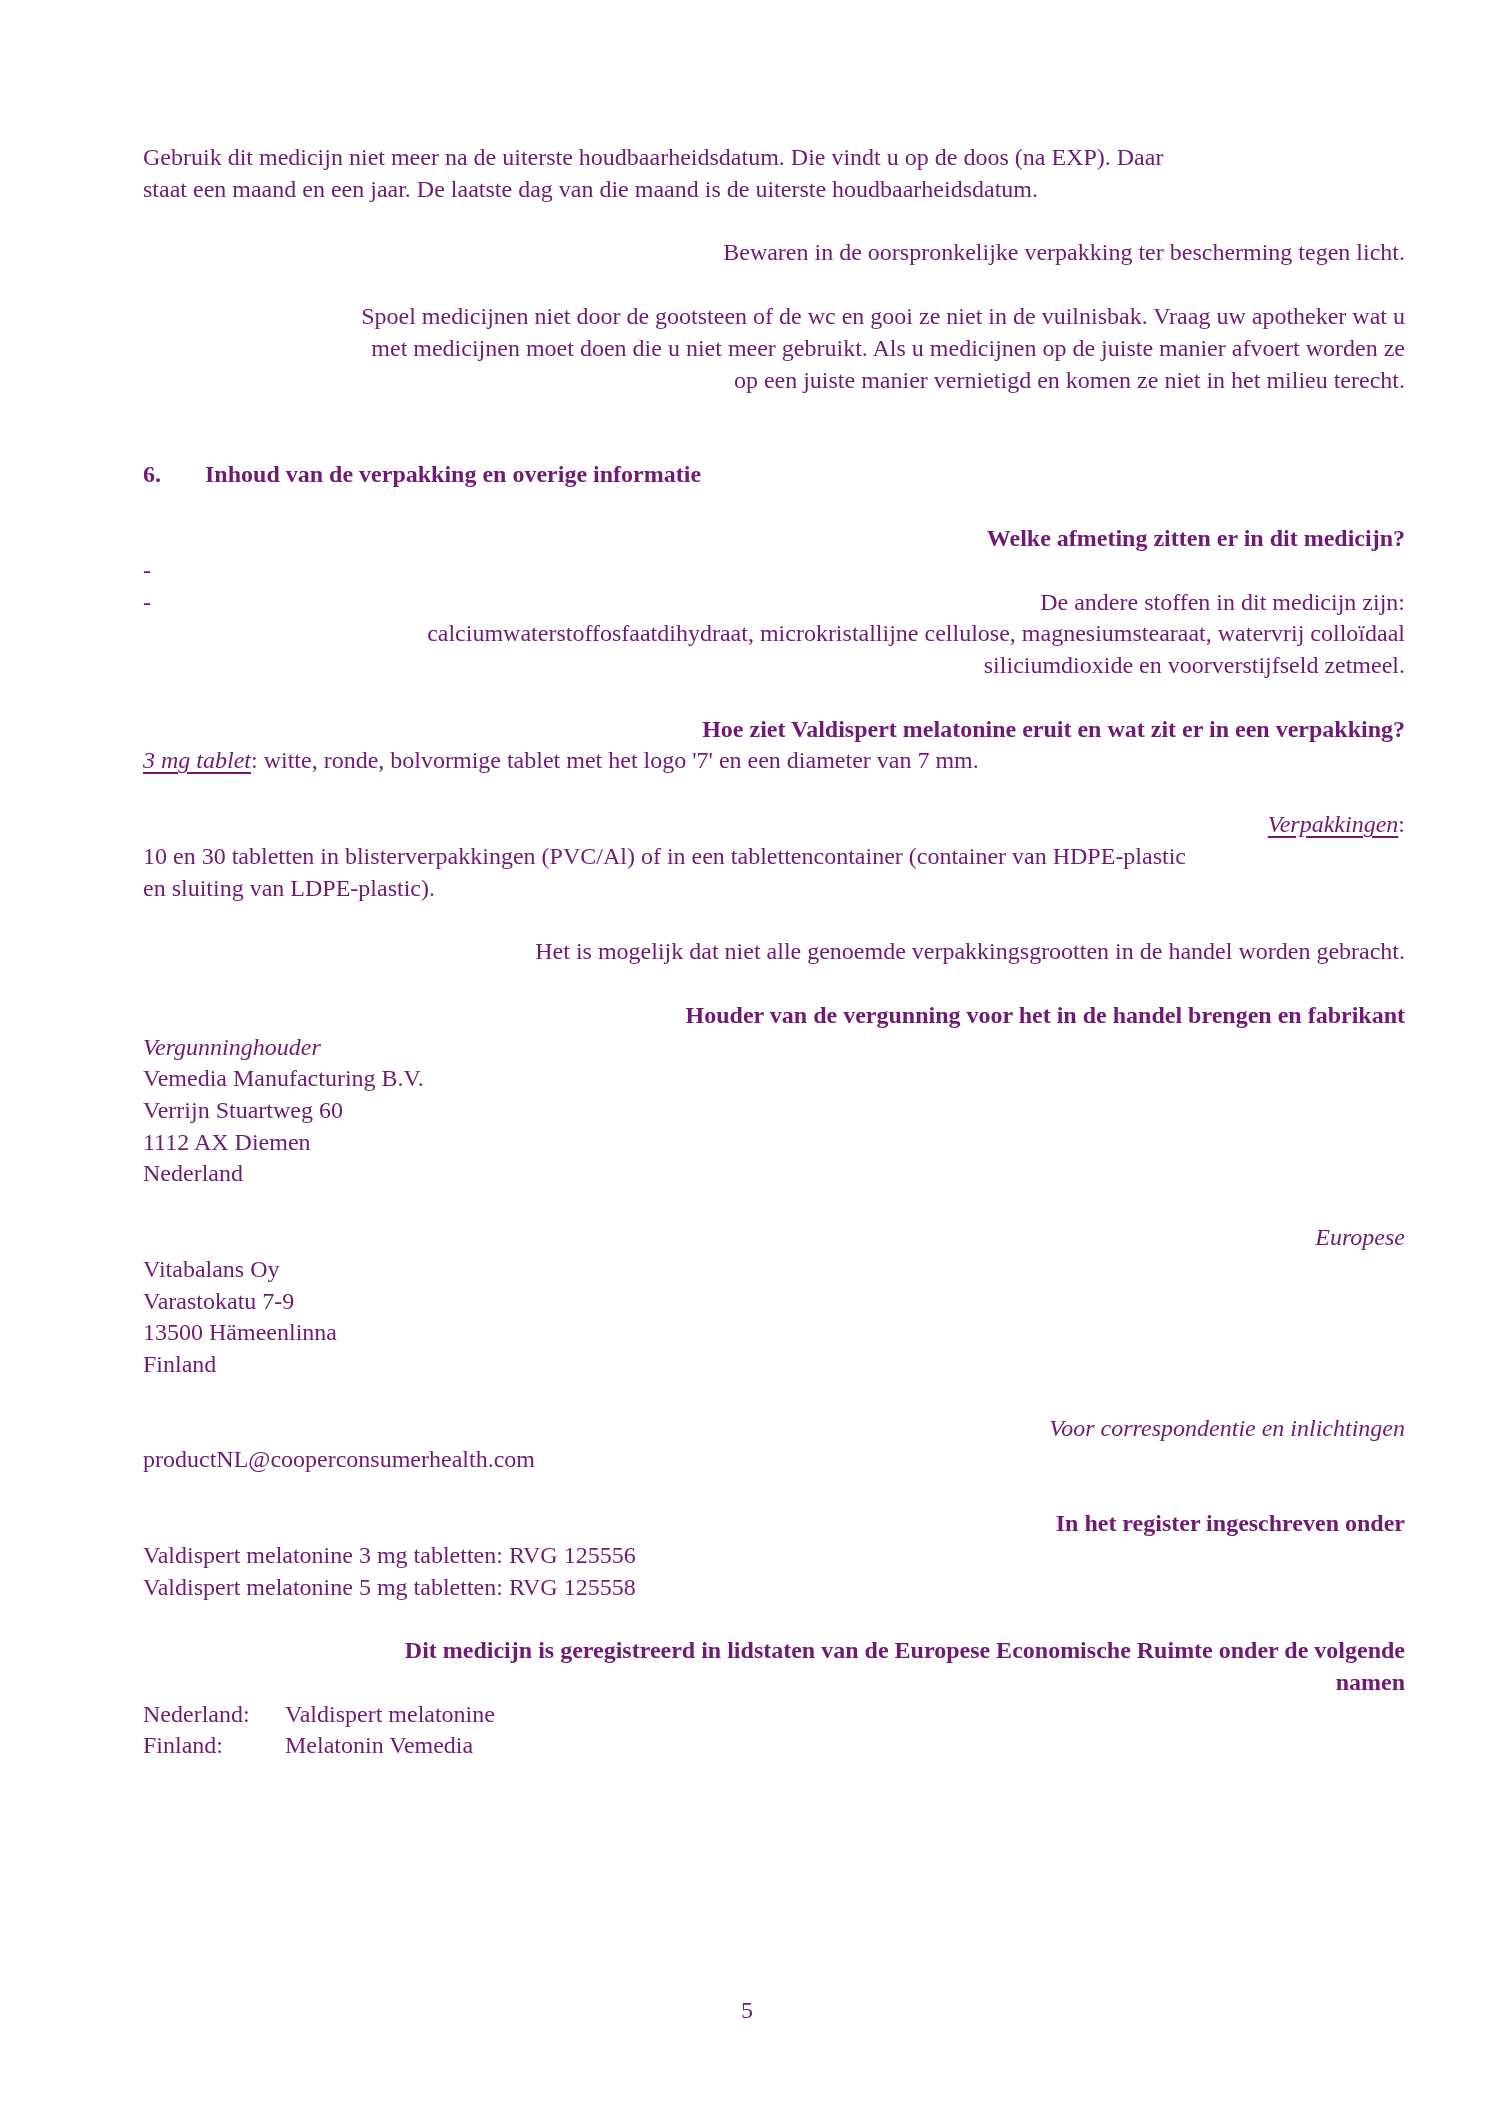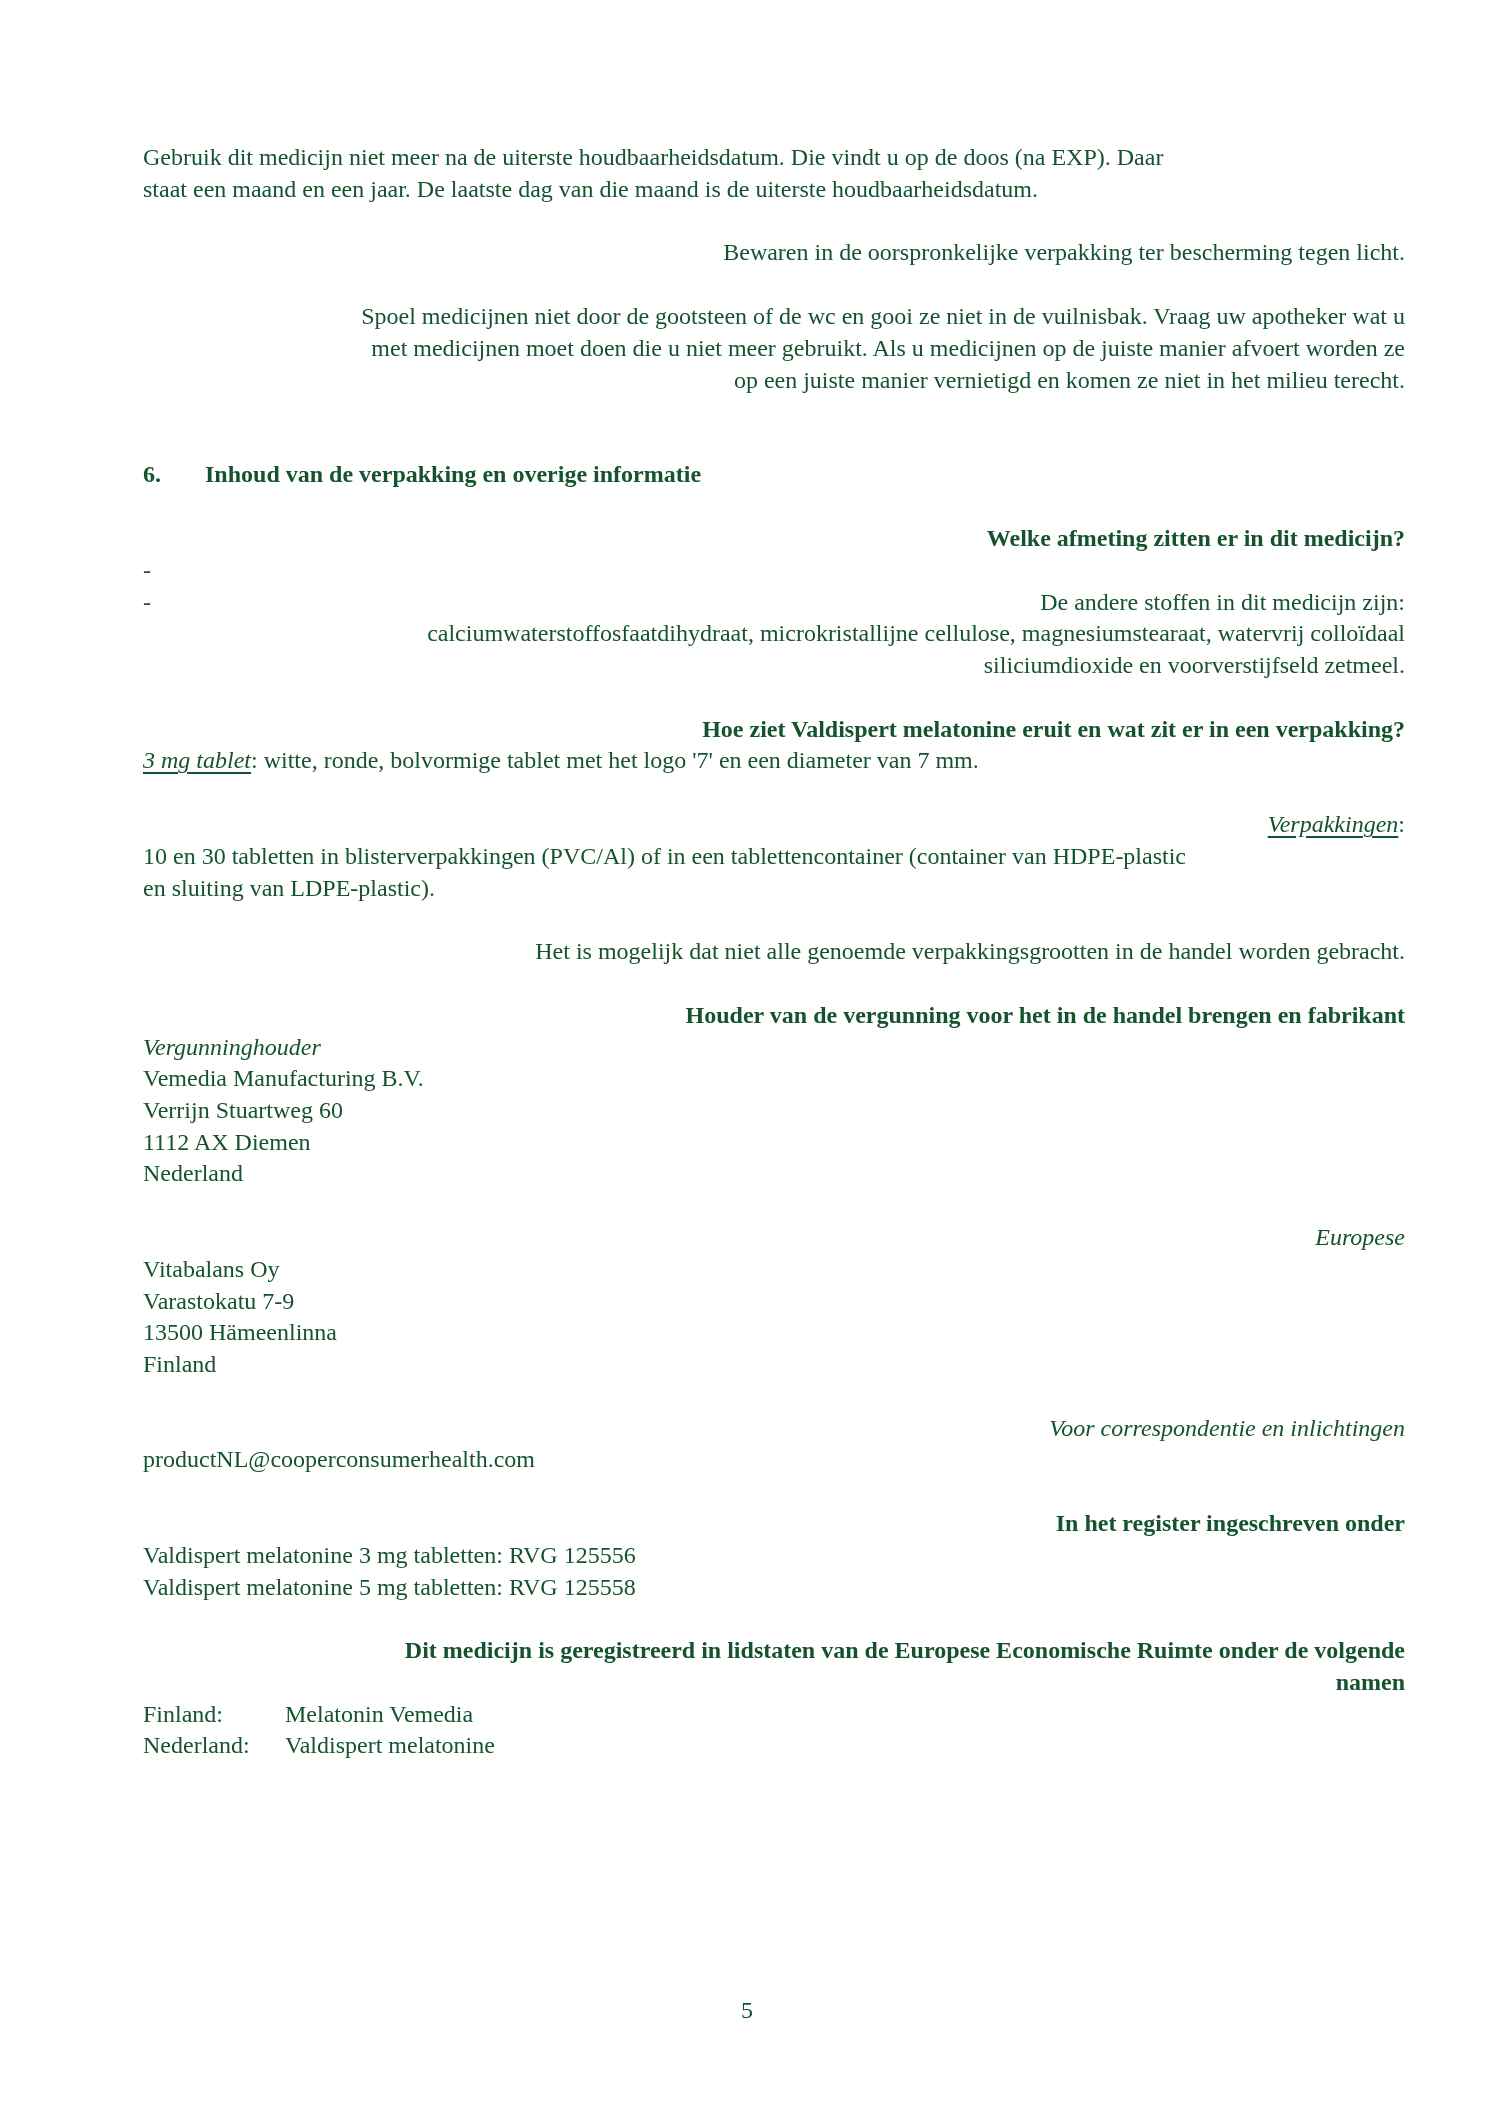--- a/index.html
+++ b/index.html
@@ -5,21 +5,21 @@
   html, body { margin: 0; padding: 0; background: #ffffff; }
   .page {
     position: relative;
     width: 1494px;
     height: 2112px;
     background: #ffffff;
     overflow: hidden;
     font-family: "Liberation Serif", "DejaVu Serif", serif;
     font-size: 24px;
     line-height: 31.7px;
-    color: #14532d;
+    color: #701a75;
   }
   .content {
     position: absolute;
     left: 143px;
     top: 142px;
     width: 1262px;
   }
   .block { white-space: pre-line; }
   .g1 { margin-top: 32px; text-align: right; }   
   .g2 { margin-top: 63px; }   
@@ -95,24 +95,24 @@
     <div class="block">productNL@cooperconsumerhealth.com</div>
 
     <div class="bold g1">In het register ingeschreven onder</div>
     <div class="block">Valdispert melatonine 3 mg tabletten: RVG 125556
 Valdispert melatonine 5 mg tabletten: RVG 125558</div>
 
     <div class="bold block g1">Dit medicijn is geregistreerd in lidstaten van de Europese Economische Ruimte onder de volgende
 namen</div>
 
     <div class="name-row">
+      <span class="country">Nederland:</span>
+        <span>Valdispert melatonine</span>
+    </div>
+    <div class="name-row">
       <span class="country">Finland:</span>
         <span>Melatonin Vemedia</span>
-    </div>
-    <div class="name-row">
-      <span class="country">Nederland:</span>
-        <span>Valdispert melatonine</span>
     </div>
 
   </div>
 
   <div class="page-number">5</div>
 </div>
 
 </body></html>

